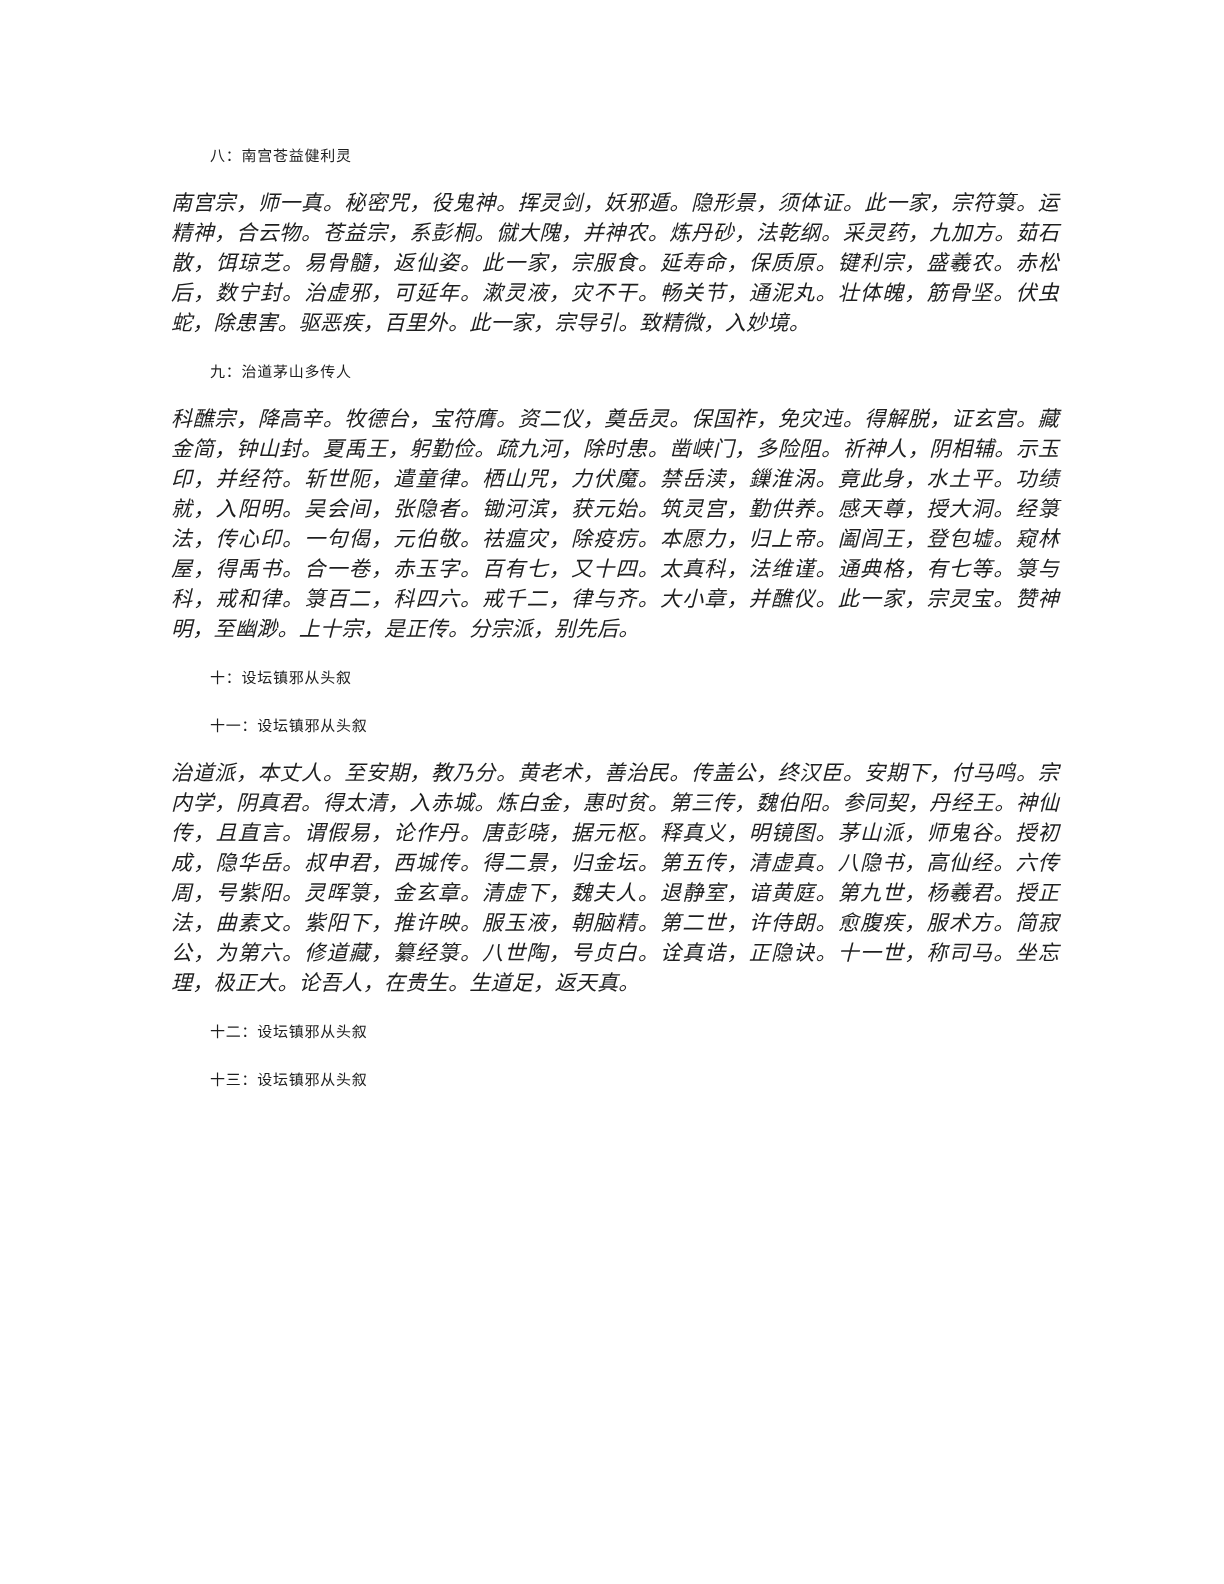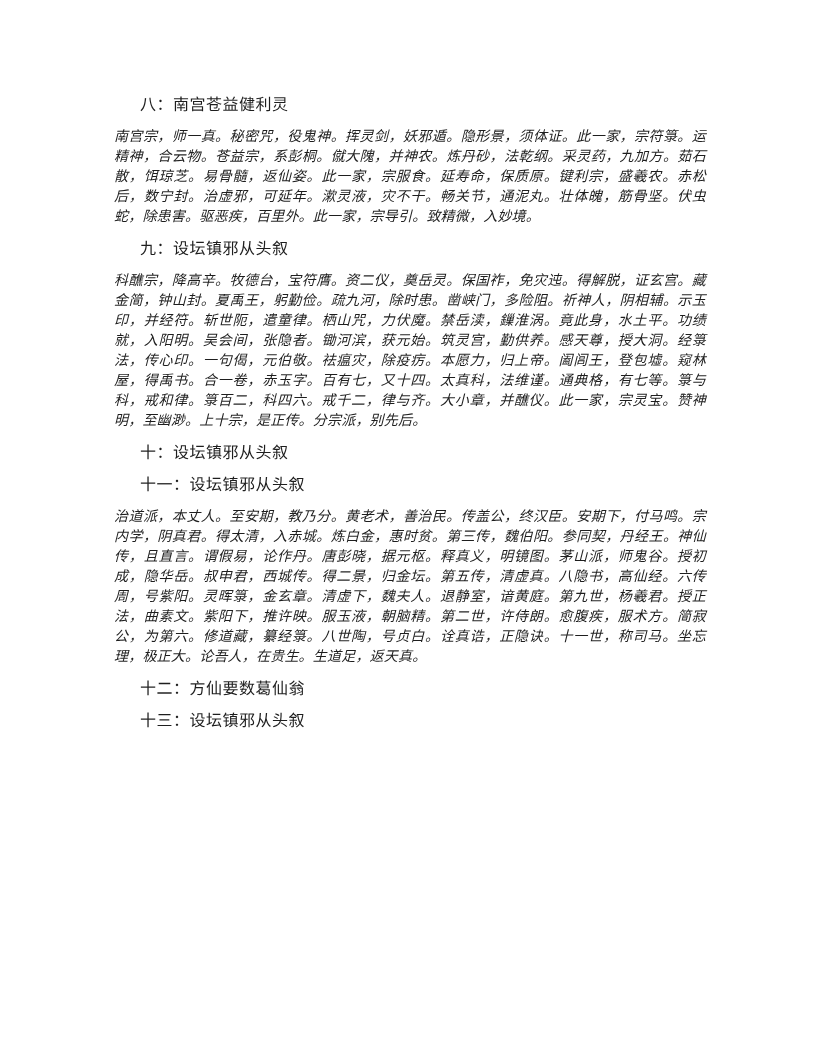--- a/index.html
+++ b/index.html
@@ -14,21 +14,21 @@
     box-sizing: border-box;
     padding: 95px 110px 40px 114px;
     background: #ffffff;
     color: #1e1e1e;
     font-family: "Liberation Serif", serif;
     font-size: 14px;
     line-height: 20px;
     overflow: hidden;
   }
   .section-heading {
-    font-size: 16px;
+    font-size: 10px;
     font-weight: 400;
     margin: 0 0 12px 0;
     padding-left: 26px;
     letter-spacing: 0.5px;
   }
   .section-body {
     margin: 0 0 12px 0;
     text-align: justify;
     letter-spacing: 0.2px;
     word-break: break-all;
@@ -39,34 +39,34 @@
 <body>
 
 <div class="page">
 
   <section>
     <h2 class="section-heading">八：南宫苍益健利灵</h2>
     <p class="section-body">南宫宗，师一真。秘密咒，役鬼神。挥灵剑，妖邪遁。隐形景，须体证。此一家，宗符箓。运精神，合云物。苍益宗，系彭桐。僦大隗，并神农。炼丹砂，法乾纲。采灵药，九加方。茹石散，饵琼芝。易骨髓，返仙姿。此一家，宗服食。延寿命，保质原。键利宗，盛羲农。赤松后，数宁封。治虚邪，可延年。漱灵液，灾不干。畅关节，通泥丸。壮体魄，筋骨坚。伏虫蛇，除患害。驱恶疾，百里外。此一家，宗导引。致精微，入妙境。</p>
   </section>
 
   <section>
-    <h2 class="section-heading">九：设坛镇邪从头叙</h2>
+    <h2 class="section-heading">九：治道茅山多传人</h2>
     <p class="section-body">科醮宗，降高辛。牧德台，宝符膺。资二仪，奠岳灵。保国祚，免灾迍。得解脱，证玄宫。藏金简，钟山封。夏禹王，躬勤俭。疏九河，除时患。凿峡门，多险阻。祈神人，阴相辅。示玉印，并经符。斩世阨，遣童律。栖山咒，力伏魔。禁岳渎，鏁淮涡。竟此身，水土平。功绩就，入阳明。吴会间，张隐者。锄河滨，获元始。筑灵宫，勤供养。感天尊，授大洞。经箓法，传心印。一句偈，元伯敬。祛瘟灾，除疫疠。本愿力，归上帝。阖闾王，登包墟。窥林屋，得禹书。合一卷，赤玉字。百有七，又十四。太真科，法维谨。通典格，有七等。箓与科，戒和律。箓百二，科四六。戒千二，律与齐。大小章，并醮仪。此一家，宗灵宝。赞神明，至幽渺。上十宗，是正传。分宗派，别先后。</p>
   </section>
 
   <section>
     <h2 class="section-heading">十：设坛镇邪从头叙</h2>
   </section>
 
   <section>
     <h2 class="section-heading">十一：设坛镇邪从头叙</h2>
     <p class="section-body">治道派，本丈人。至安期，教乃分。黄老术，善治民。传盖公，终汉臣。安期下，付马鸣。宗内学，阴真君。得太清，入赤城。炼白金，惠时贫。第三传，魏伯阳。参同契，丹经王。神仙传，且直言。谓假易，论作丹。唐彭晓，据元枢。释真义，明镜图。茅山派，师鬼谷。授初成，隐华岳。叔申君，西城传。得二景，归金坛。第五传，清虚真。八隐书，高仙经。六传周，号紫阳。灵晖箓，金玄章。清虚下，魏夫人。退静室，谙黄庭。第九世，杨羲君。授正法，曲素文。紫阳下，推许映。服玉液，朝脑精。第二世，许侍朗。愈腹疾，服术方。简寂公，为第六。修道藏，纂经箓。八世陶，号贞白。诠真诰，正隐诀。十一世，称司马。坐忘理，极正大。论吾人，在贵生。生道足，返天真。</p>
   </section>
 
   <section>
-    <h2 class="section-heading">十二：方仙要数葛仙翁</h2>
+    <h2 class="section-heading">十二：设坛镇邪从头叙</h2>
   </section>
 
   <section>
     <h2 class="section-heading">十三：设坛镇邪从头叙</h2>
   </section>
 
 </div>
 
 </body></html>

